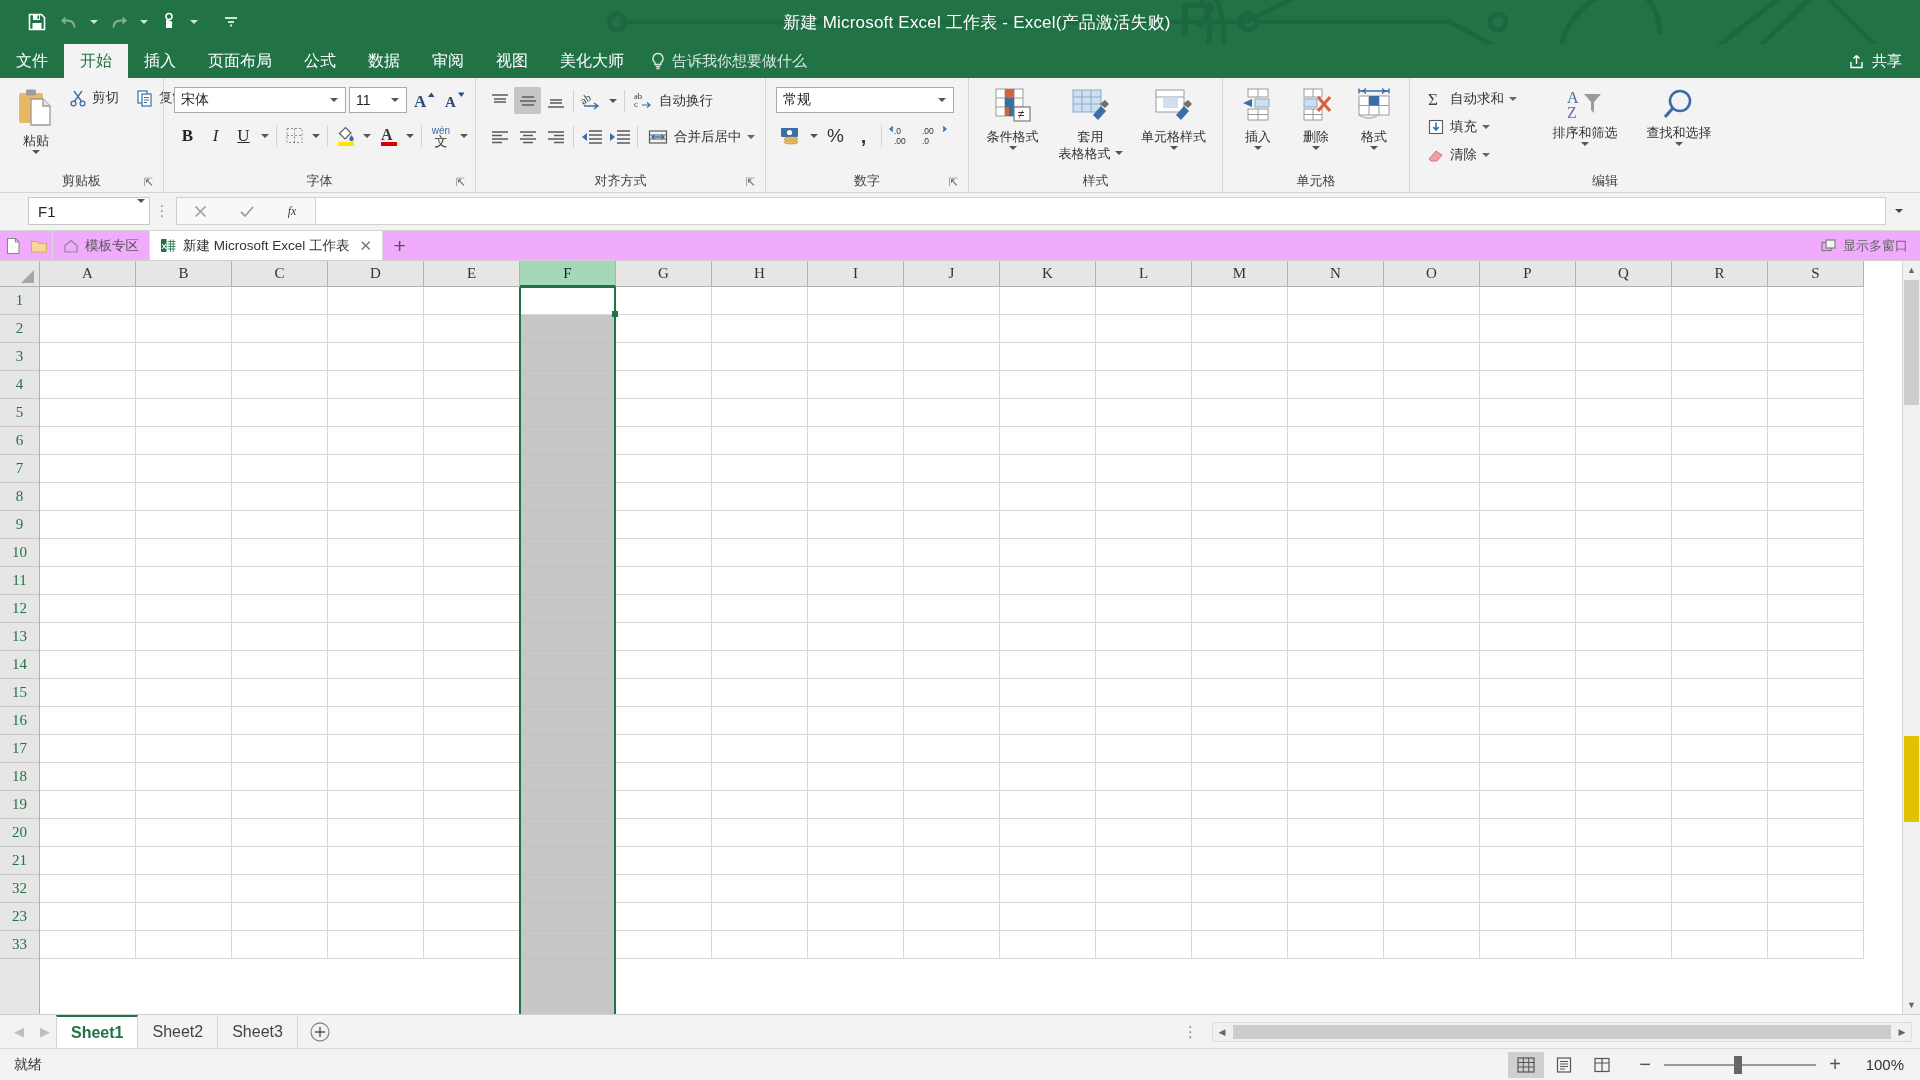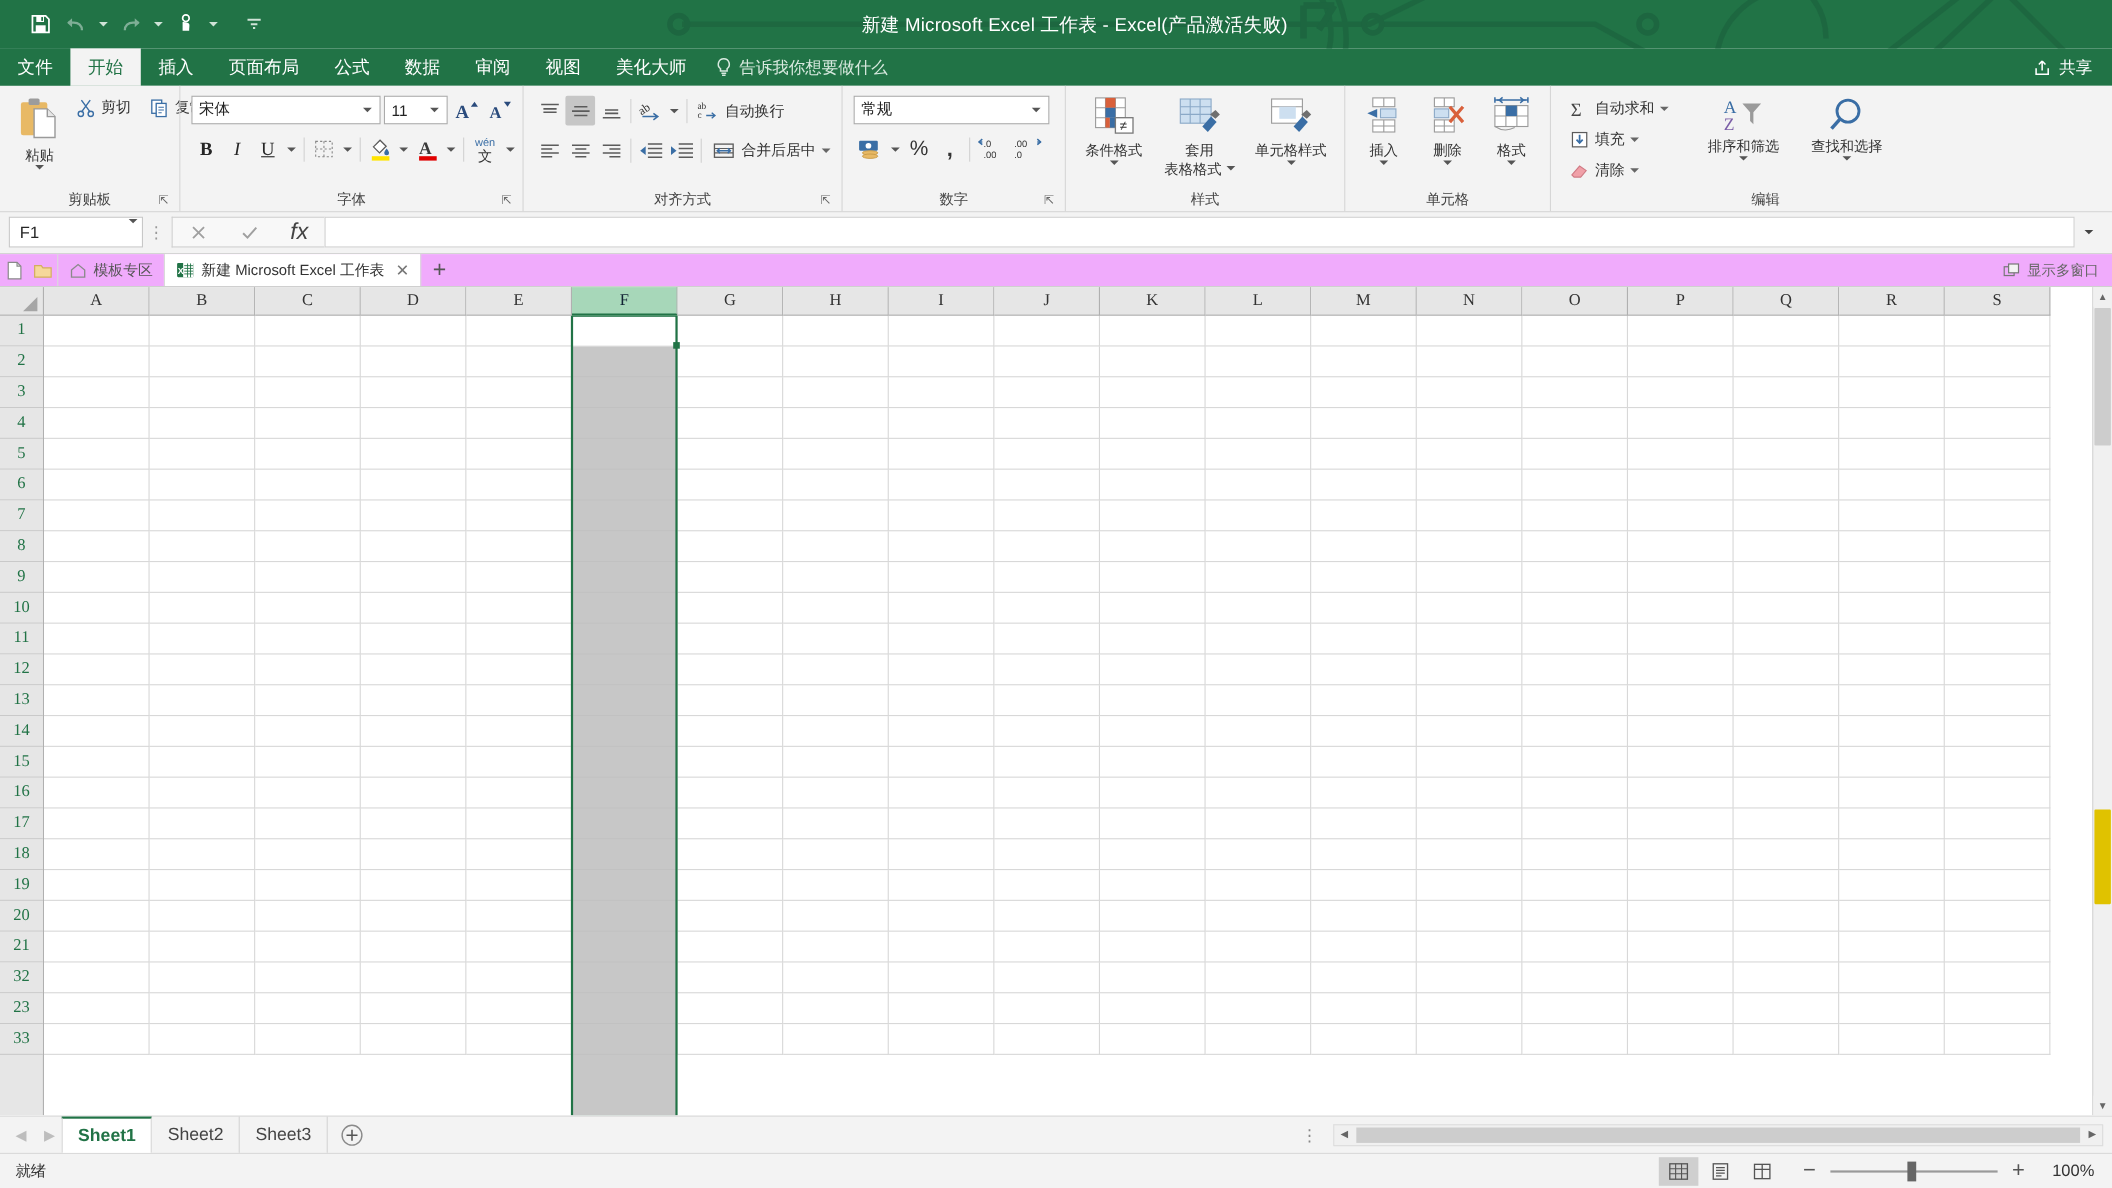--- a/index.html
+++ b/index.html
@@ -89,21 +89,21 @@
   .combo{
     display:flex; align-items:center; background:#fff; border:1px solid #ababab; height:26px;
     padding:0 3px 0 6px; font-size:14px; color:#222;
   }
   .combo .cv{ flex:1; overflow:hidden; white-space:nowrap; }
   .combo .cb-arrow{ width:16px; display:flex; align-items:center; justify-content:center; }
 
   
   .formulabar{
     height:38px; background:#f3f3f3; display:flex; align-items:center; gap:0;
-    padding:3px 8px 4px 8px; border-bottom:1px solid #d4d4d4; flex:none;
+    padding:3px 8px 4px 28px; border-bottom:1px solid #d4d4d4; flex:none;
   }
   .namebox{
     width:122px; height:28px; background:#fff; border:1px solid #c8c8c8;
     display:flex; align-items:center; padding:0 4px 0 9px; font-size:15px;
   }
   .namebox .nv{ flex:1; }
   .fb-dots{ width:26px; text-align:center; color:#999; font-size:15px; letter-spacing:2px;}
   .fb-btns{ display:flex; height:28px; border:1px solid #d0d0d0; border-right:none; background:#f8f8f8;}
   .fb-btn{ width:46px; display:flex; align-items:center; justify-content:center; color:#9a9a9a; font-size:17px;}
   .fb-input{
@@ -723,21 +723,21 @@
         <svg width="17" height="17" viewBox="0 0 17 17">
           <path d="M3.5 3.5l10 10M13.5 3.5l-10 10" stroke="#a0a0a0" stroke-width="1.7"></path>
         </svg>
       </div>
       <div class="fb-btn">
         <svg width="17" height="17" viewBox="0 0 17 17">
           <path d="M3 9l4 4 8-9" fill="none" stroke="#a0a0a0" stroke-width="1.8"></path>
         </svg>
       </div>
       <div class="fb-btn">
-        <span style="font-family:Liberation Sans, sans-serif;font-style:italic;font-size:21px;color:#444">fx</span>
+        <span style="font-family:Liberation Serif, serif;font-style:italic;font-size:12px;color:#444">fx</span>
       </div>
     </div>
     <div class="fb-input"></div>
     <div class="fb-expand">
       <span class="caret" style="border-top-color:#444"></span>
     </div>
   </div>
 
   <div class="doctabs">
     <div class="dt-ico">

